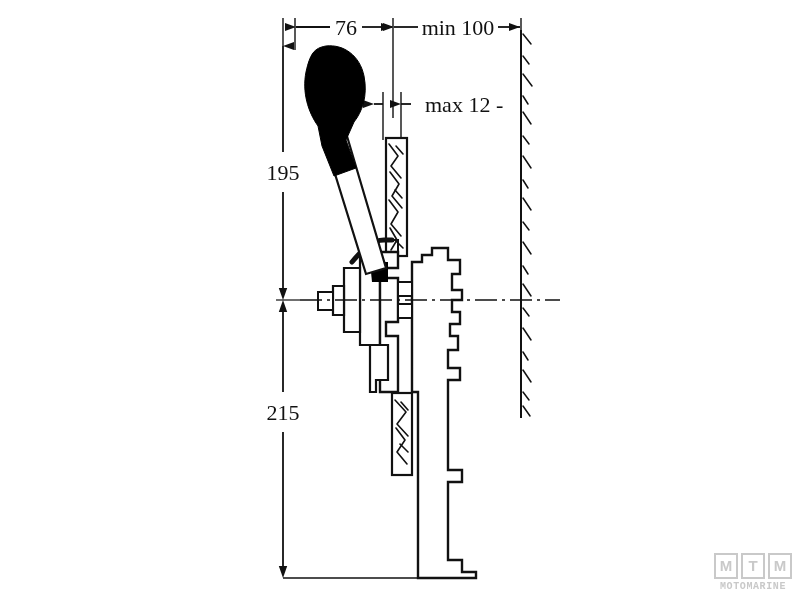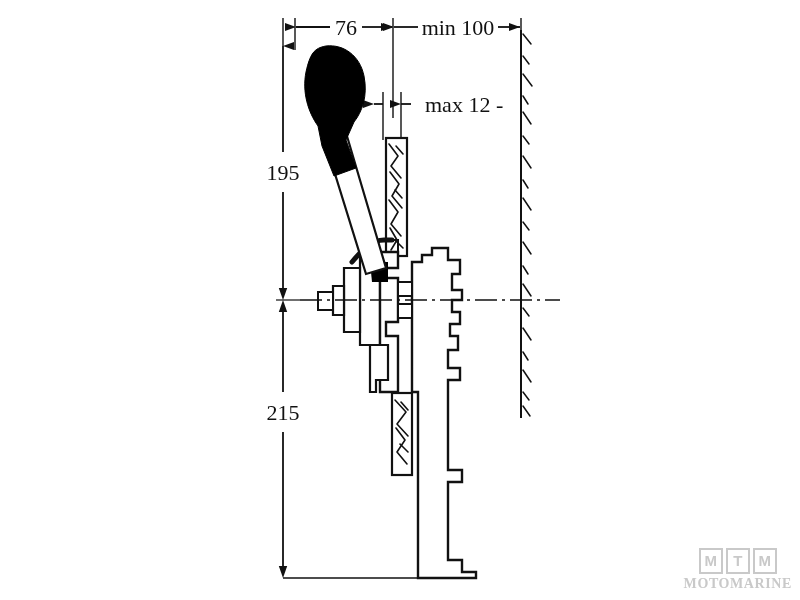--- a/index.html
+++ b/index.html
@@ -51,22 +51,22 @@
     color: #c9c9c9;
     font-family: "Liberation Sans", sans-serif;
     font-size: 15px;
     font-weight: 700;
     line-height: 22px;
     text-align: center;
   }
   #watermark .wm-sub {
     margin-top: 2px;
     color: #c9c9c9;
-    font-family: Liberation Serif, serif;
-    font-size: 14px;
+    font-family: Liberation Mono, monospace;
+    font-size: 10px;
     letter-spacing: 0.6px;
     font-weight: 700;
   }
 </style>
 </head>
 <body>
 
 <div id="stage">
 
   <svg id="drawing" viewBox="0 0 800 600">

